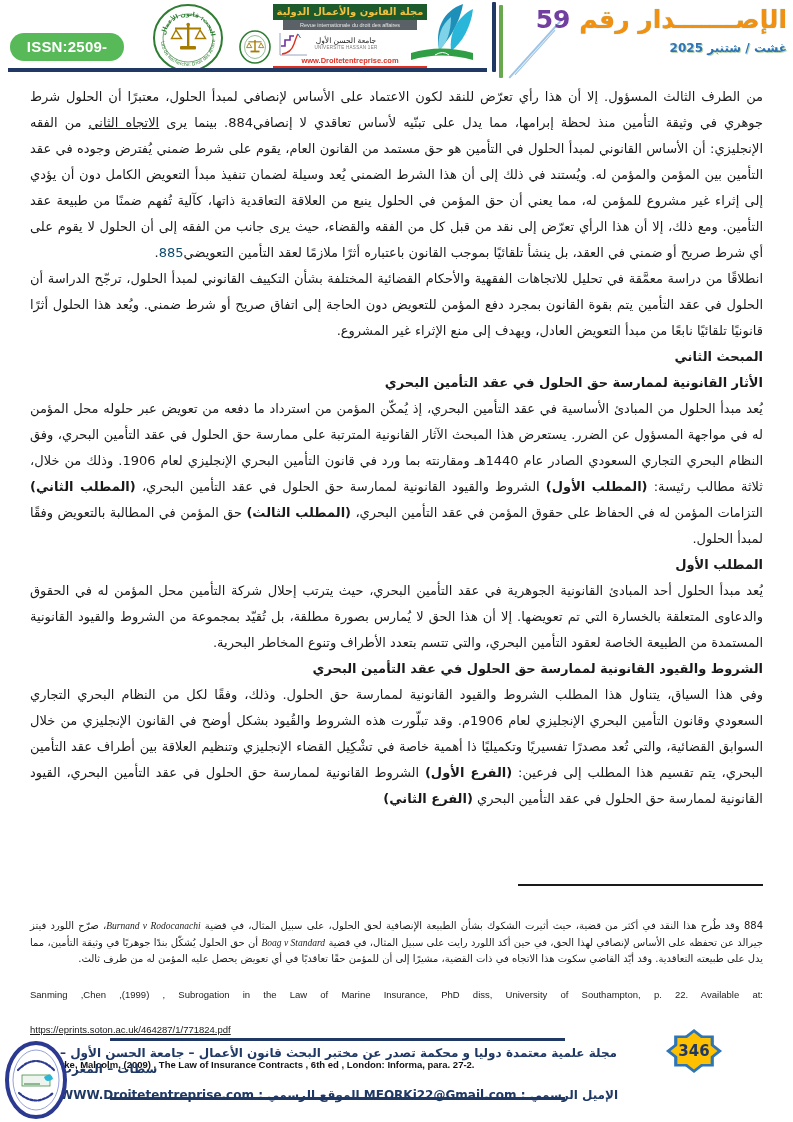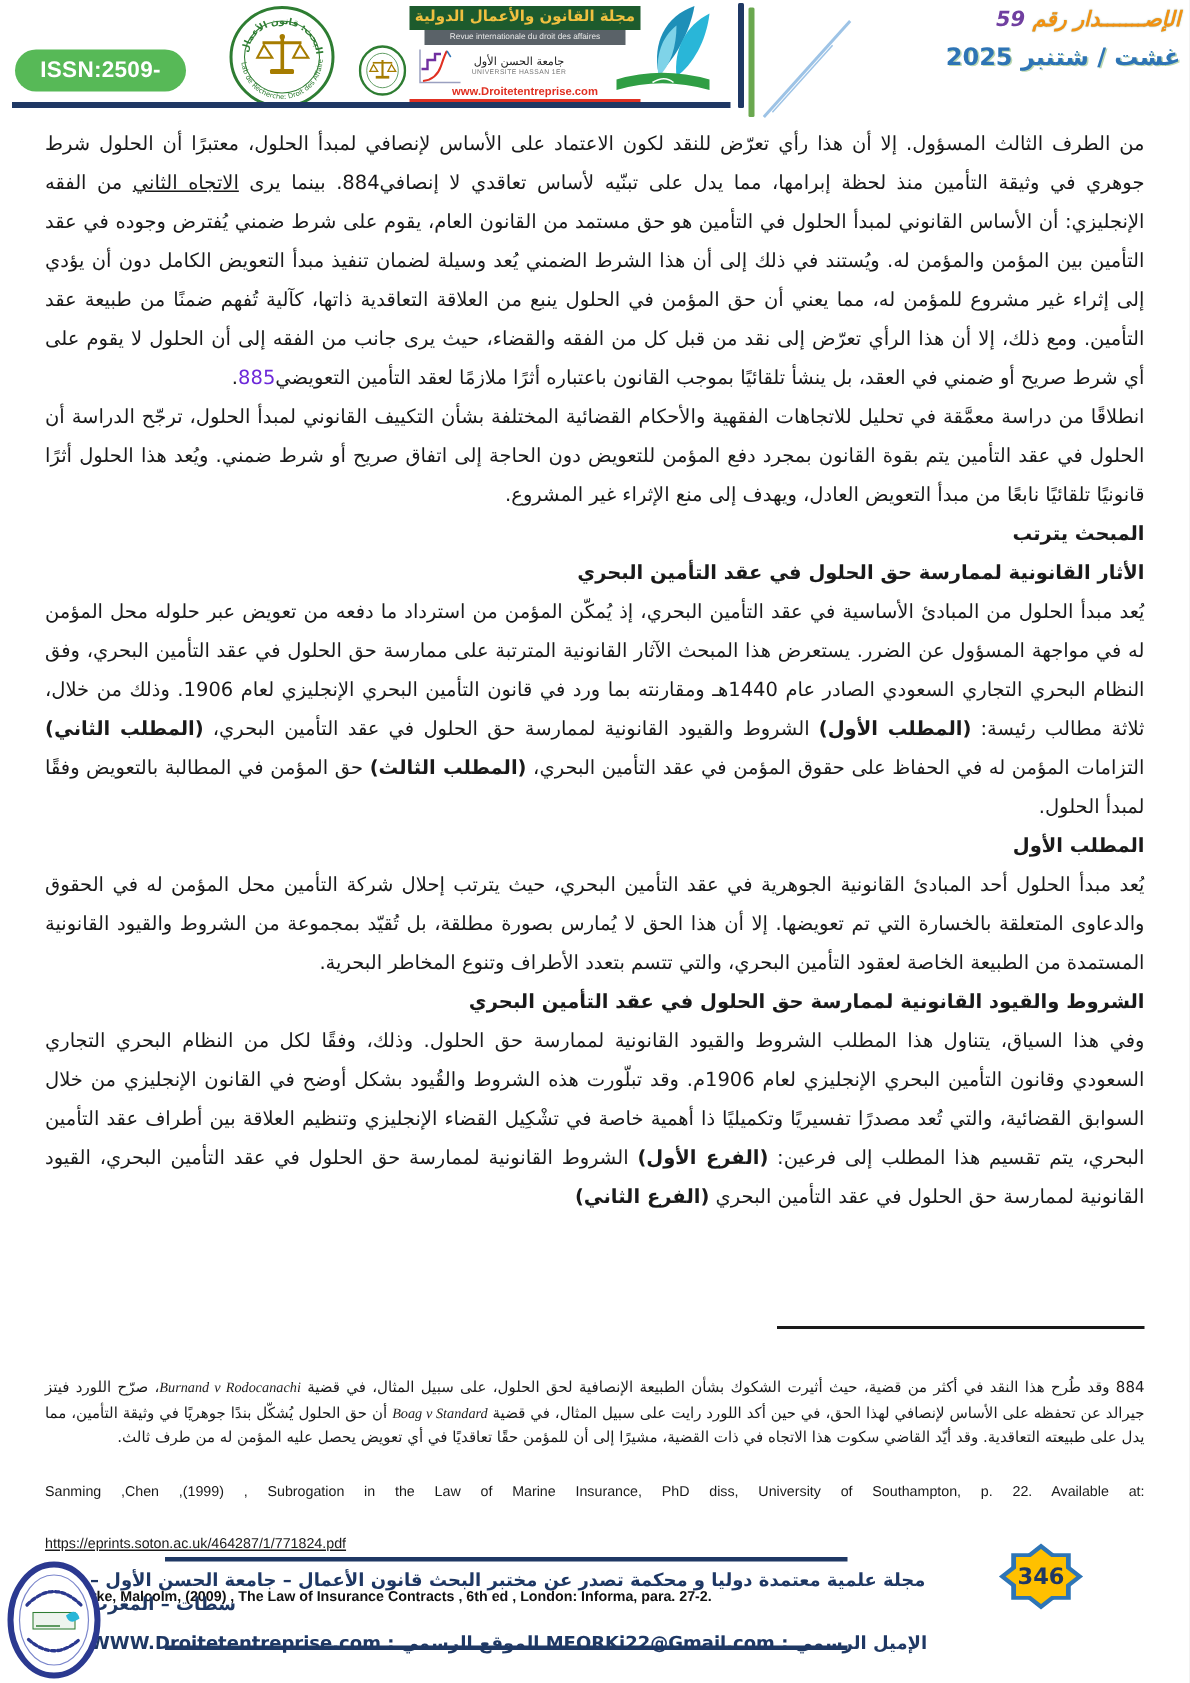--- a/index.html
+++ b/index.html
@@ -38,42 +38,42 @@
     position:absolute; left:36px; top:53px; width:154px;
     color:#e03022; font:bold 7.5px/9px "Liberation Sans", sans-serif; text-align:center;
     border-bottom:2px solid #e03022; padding-bottom:1px;
   }
   .header-rule{ position:absolute; left:8px; top:68px; width:479px; height:4px; background:#1f3864; }
   .vbar{ position:absolute; border-radius:1px; }
   .vbar.navy{ left:492px; top:2px; width:4px; height:70px; background:#1f3864; }
   .vbar.green{ left:499px; top:5px; width:4px; height:73px; background:#6aa84f; }
   .issue-block{ position:absolute; left:505px; top:5px; width:282px; text-align:right; direction:rtl; }
   .issue-line{
-    font-size:14px; font-weight:bold; color:#f29111;
+    font-size:25px; font-weight:bold; color:#f29111;
     text-shadow:0 0 1px rgba(32,126,110,.55);
-    letter-spacing:-.5px; white-space:nowrap;font-style:italic;
+    letter-spacing:-.5px; white-space:nowrap;
   }
   .issue-num{ color:#703fa0; text-shadow:none; }
   .date-line{
-    margin-top:7px; font-size:16px; font-weight:bold; color:#2e74b5;
+    margin-top:7px; font-size:12px; font-weight:bold; color:#2e74b5;
     text-shadow:1px 1px 0 rgba(106,168,79,.45); white-space:nowrap;
   }
   .slash{ position:absolute; background:#9dc3e6; height:2px; transform:rotate(-48deg); }
   .slash.s1{ left:495px; top:45px; width:86px; }
   .slash.s2{ left:505px; top:52px; width:60px; height:1px; }
   
   main{
     position:absolute; top:84px; left:30px; right:30px; height:798px;
     overflow:hidden; direction:rtl;
     font-size:13px; line-height:26px; text-align:justify;
   }
   .blk.h{ font-weight:bold; text-align:right; }
   .u{ text-decoration:underline; }
   .b{ font-weight:bold; }
-  .ref{ color:#6d28d9; }
+  .ref{ color:#0c4a6e; }
   
   .footnotes{ position:absolute; top:884px; left:30px; right:30px; direction:rtl; }
   .fn-sep{ width:245px; border-top:2px solid #1a1a1a; margin-bottom:6px; }
   .fn-ar{ font-size:10px; line-height:16.5px; text-align:justify; direction:rtl;margin-top:32px; }
   .fn-en{ font:9.5px/17px "Liberation Sans", sans-serif; direction:ltr; text-align:left; margin-top:18px;}
   .fn-just{ text-align:justify; text-align-last:justify; }
   .fn-en.bold{ font-weight:bold; color:#111; }
   .lat{ font-family:"Liberation Serif", serif; font-style:italic; font-size:9.5px; }
   .link{ text-decoration:underline; }
   
@@ -164,21 +164,21 @@
         <span>الإصـــــــدار رقم</span>
         <span class="issue-num">59</span>
       </div>
       <div class="date-line">غشت / شتنبر 2025</div>
     </div>
   </header>
 
   <main id="article">
       <div class="blk p"><span>من الطرف الثالث المسؤول. إلا أن هذا رأي تعرّض للنقد لكون الاعتماد على الأساس لإنصافي لمبدأ الحلول، معتبرًا أن الحلول شرط جوهري في وثيقة التأمين منذ لحظة إبرامها، مما يدل على تبنّيه لأساس تعاقدي لا إنصافي884. بينما يرى </span><span class="u">الاتجاه الثاني</span><span> من الفقه الإنجليزي: أن الأساس القانوني لمبدأ الحلول في التأمين هو حق مستمد من القانون العام، يقوم على شرط ضمني يُفترض وجوده في عقد التأمين بين المؤمن والمؤمن له. ويُستند في ذلك إلى أن هذا الشرط الضمني يُعد وسيلة لضمان تنفيذ مبدأ التعويض الكامل دون أن يؤدي إلى إثراء غير مشروع للمؤمن له، مما يعني أن حق المؤمن في الحلول ينبع من العلاقة التعاقدية ذاتها، كآلية تُفهم ضمنًا من طبيعة عقد التأمين. ومع ذلك، إلا أن هذا الرأي تعرّض إلى نقد من قبل كل من الفقه والقضاء، حيث يرى جانب من الفقه إلى أن الحلول لا يقوم على أي شرط صريح أو ضمني في العقد، بل ينشأ تلقائيًا بموجب القانون باعتباره أثرًا ملازمًا لعقد التأمين التعويضي</span><span class="ref">885</span><span>.</span></div>
       <div class="blk p"><span>انطلاقًا من دراسة معمَّقة في تحليل للاتجاهات الفقهية والأحكام القضائية المختلفة بشأن التكييف القانوني لمبدأ الحلول، ترجّح الدراسة أن الحلول في عقد التأمين يتم بقوة القانون بمجرد دفع المؤمن للتعويض دون الحاجة إلى اتفاق صريح أو شرط ضمني. ويُعد هذا الحلول أثرًا قانونيًا تلقائيًا نابعًا من مبدأ التعويض العادل، ويهدف إلى منع الإثراء غير المشروع.</span></div>
-      <div class="blk h"><span>المبحث يترتب</span></div>
+      <div class="blk h"><span>المبحث الثاني</span></div>
       <div class="blk h"><span>الأثار القانونية لممارسة حق الحلول في عقد التأمين البحري</span></div>
       <div class="blk p"><span>يُعد مبدأ الحلول من المبادئ الأساسية في عقد التأمين البحري، إذ يُمكّن المؤمن من استرداد ما دفعه من تعويض عبر حلوله محل المؤمن له في مواجهة المسؤول عن الضرر. يستعرض هذا المبحث الآثار القانونية المترتبة على ممارسة حق الحلول في عقد التأمين البحري، وفق النظام البحري التجاري السعودي الصادر عام 1440هـ ومقارنته بما ورد في قانون التأمين البحري الإنجليزي لعام 1906. وذلك من خلال، ثلاثة مطالب رئيسة: </span><span class="b">(المطلب الأول)</span><span> الشروط والقيود القانونية لممارسة حق الحلول في عقد التأمين البحري، </span><span class="b">(المطلب الثاني)</span><span> التزامات المؤمن له في الحفاظ على حقوق المؤمن في عقد التأمين البحري، </span><span class="b">(المطلب الثالث)</span><span> حق المؤمن في المطالبة بالتعويض وفقًا لمبدأ الحلول.</span></div>
       <div class="blk h"><span>المطلب الأول</span></div>
       <div class="blk p"><span>يُعد مبدأ الحلول أحد المبادئ القانونية الجوهرية في عقد التأمين البحري، حيث يترتب إحلال شركة التأمين محل المؤمن له في الحقوق والدعاوى المتعلقة بالخسارة التي تم تعويضها. إلا أن هذا الحق لا يُمارس بصورة مطلقة، بل تُقيّد بمجموعة من الشروط والقيود القانونية المستمدة من الطبيعة الخاصة لعقود التأمين البحري، والتي تتسم بتعدد الأطراف وتنوع المخاطر البحرية.</span></div>
       <div class="blk h"><span>الشروط والقيود القانونية لممارسة حق الحلول في عقد التأمين البحري</span></div>
       <div class="blk p"><span>وفي هذا السياق، يتناول هذا المطلب الشروط والقيود القانونية لممارسة حق الحلول. وذلك، وفقًا لكل من النظام البحري التجاري السعودي وقانون التأمين البحري الإنجليزي لعام 1906م. وقد تبلّورت هذه الشروط والقُيود بشكل أوضح في القانون الإنجليزي من خلال السوابق القضائية، والتي تُعد مصدرًا تفسيريًا وتكميليًا ذا أهمية خاصة في تشْكِيل القضاء الإنجليزي وتنظيم العلاقة بين أطراف عقد التأمين البحري، يتم تقسيم هذا المطلب إلى فرعين: </span><span class="b">(الفرع الأول)</span><span> الشروط القانونية لممارسة حق الحلول في عقد التأمين البحري، القيود القانونية لممارسة حق الحلول في عقد التأمين البحري </span><span class="b">(الفرع الثاني)</span></div>
     </main>
 
   <section class="footnotes">
     <div class="fn-sep"></div>

